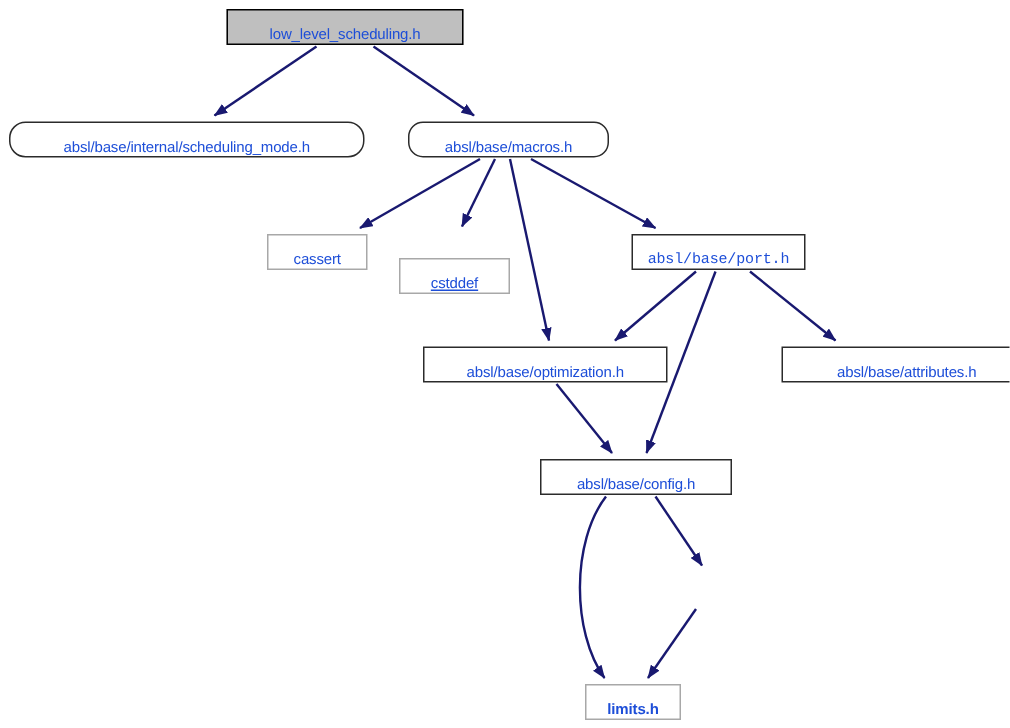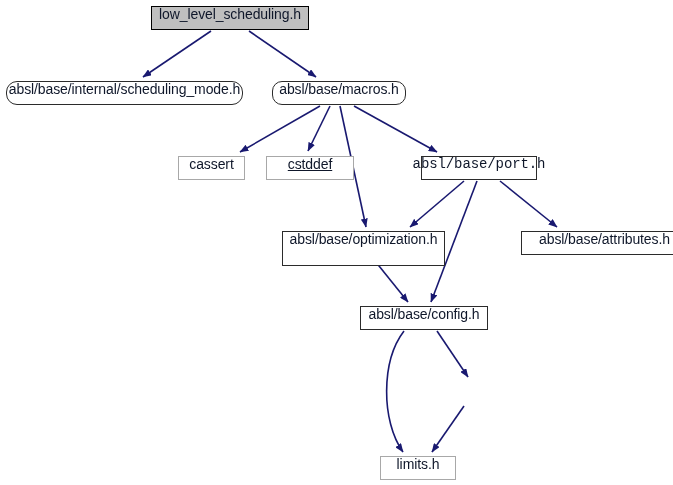--- a/index.html
+++ b/index.html
@@ -27,26 +27,26 @@
     left: 0;
     top: 0;
     width: 673px;
     height: 485px;
     pointer-events: none;
   }
   .graph-node {
     position: absolute;
     box-sizing: border-box;
     display: flex;
-    align-items: flex-start;
+    align-items: flex-end;
     justify-content: center;
     white-space: nowrap;
     background: #ffffff;
-    color: #0f172a;
-    font-size: 14px;
+    color: #1d4ed8;
+    font-size: 10px;
     line-height: 1;
     letter-spacing: -0.1px;
   }
   .graph-node .node-label {
     display: block;
     padding: 0 1px;
   }
   
   .node-current {
     background: #bfbfbf;
@@ -112,38 +112,38 @@
   </div>
 
   <div class="graph-node node-project" style="left:272px; top:81px; width:134px; height:24px;border-radius:10px;">
     <span class="node-label">absl/base/macros.h</span>
   </div>
 
   <div class="graph-node node-system" style="left:178px; top:156px; width:67px; height:24px;">
     <span class="node-label">cassert</span>
   </div>
 
-  <div class="graph-node node-system" style="left:266px; top:156px; width:88px; height:24px;text-decoration:underline;">
+  <div class="graph-node node-system" style="left:266px; top:172px; width:74px; height:24px;text-decoration:underline;">
     <span class="node-label">cstddef</span>
   </div>
 
   <div class="graph-node node-project" style="left:421px; top:156px; width:116px; height:24px;font-family:Liberation Mono, monospace;">
     <span class="node-label">absl/base/port.h</span>
   </div>
 
-  <div class="graph-node node-project" style="left:282px; top:231px; width:163px; height:35px;">
+  <div class="graph-node node-project" style="left:282px; top:231px; width:163px; height:24px;">
     <span class="node-label">absl/base/optimization.h</span>
   </div>
 
   <div class="graph-node node-project" style="left:521px; top:231px; width:167px; height:24px;">
     <span class="node-label">absl/base/attributes.h</span>
   </div>
 
   <div class="graph-node node-project" style="left:360px; top:306px; width:128px; height:24px;">
     <span class="node-label">absl/base/config.h</span>
   </div>
 
 
-  <div class="graph-node node-system" style="left:380px; top:456px; width:76px; height:24px;">
+  <div class="graph-node node-system" style="left:390px; top:456px; width:64px; height:24px;font-weight:bold;">
     <span class="node-label">limits.h</span>
   </div>
 
 </div>
 
 </body></html>

